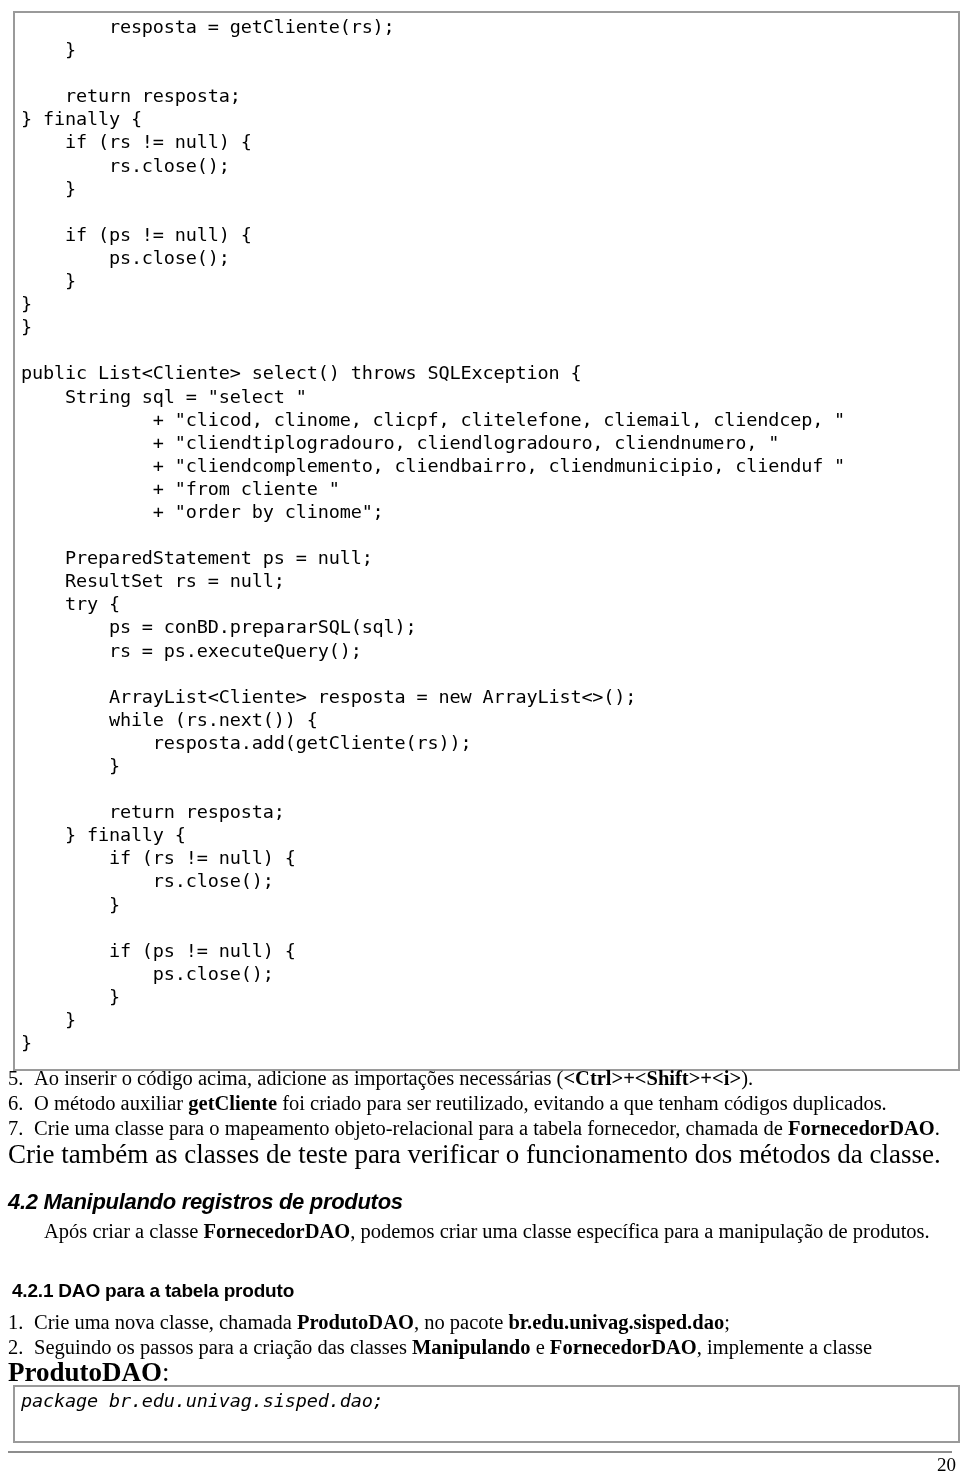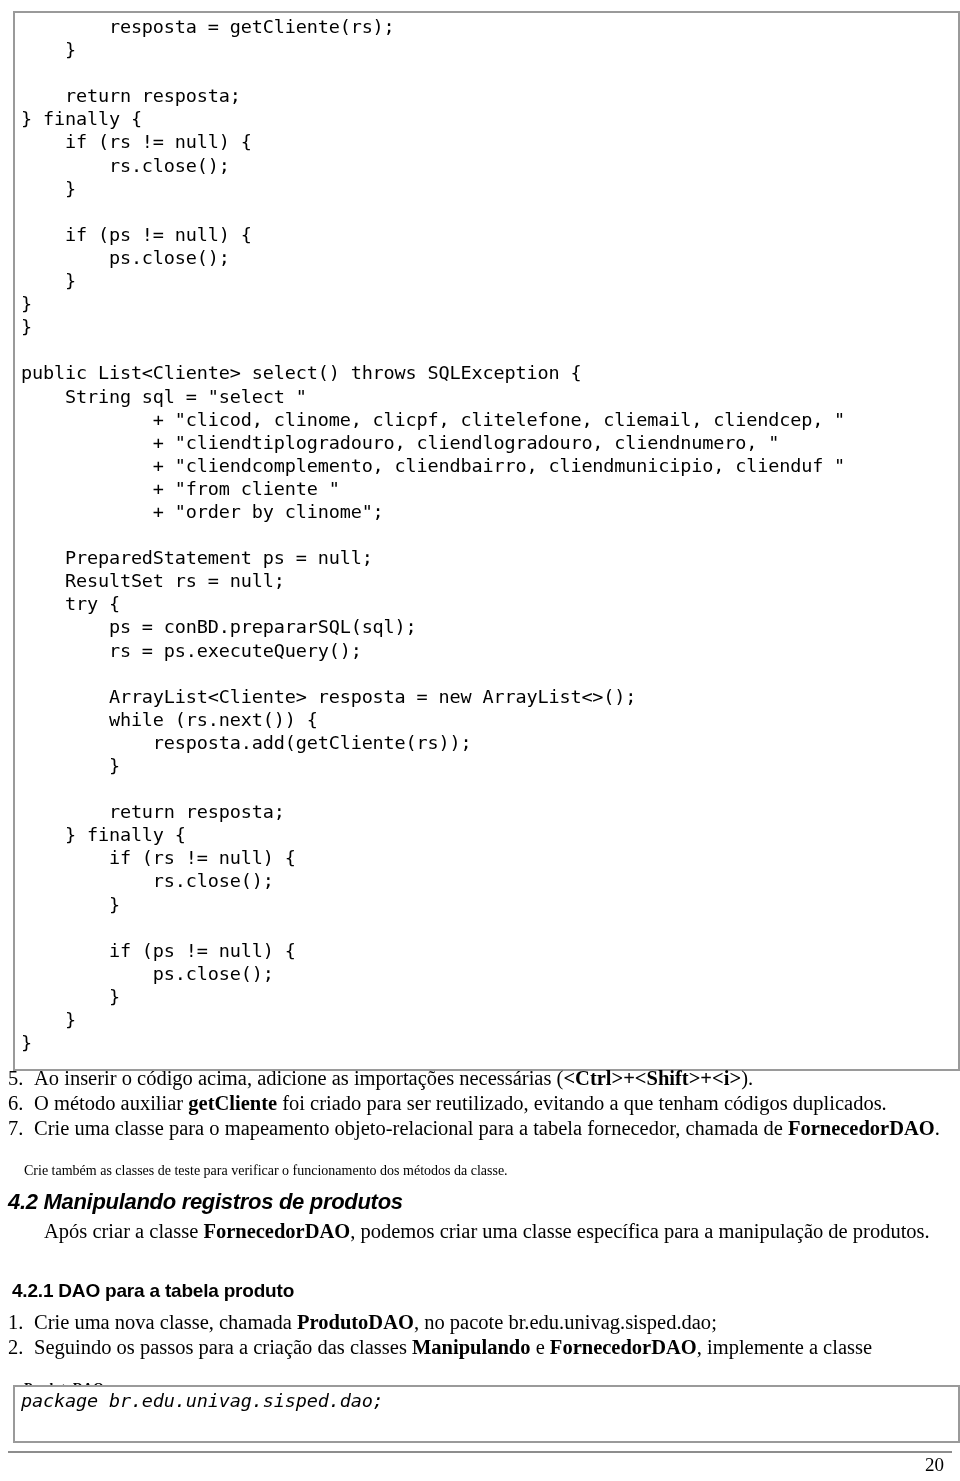--- a/index.html
+++ b/index.html
@@ -75,24 +75,24 @@
   .numitem .marker {
     width: 26px;
     flex: 0 0 26px;
     text-align: left;
   }
   .numitem .body {
     flex: 1 1 auto;
     text-align: justify;
   }
   .plainline {
-    font-size: 14px;
+    font-size: 27px;
     line-height: 25.2px;
     text-align: left;
-    margin: 16px;
+    margin: 0;
   }
 
   
   .h2 {
     font-family: "Liberation Sans", sans-serif;
     font-weight: bold;
     font-style: italic;
     font-size: 22px;
     line-height: 34px;
     margin: 0;
@@ -119,21 +119,21 @@
   #footer-rule {
     position: absolute;
     left: 8px;
     top: 1451px;
     width: 944px;
     height: 0;
     border-top: 2px solid #8d8d8d;
   }
   #page-number {
     position: absolute;
-    right: 16px;
+    right: 4px;
     top: 1453px;
     font-size: 19px;
     line-height: 24px;
     font-family: "Liberation Serif", serif;
   }
 </style>
 </head>
 <body>
 
 <div class="page">
@@ -204,21 +204,21 @@
 
   <div class="textflow" id="sec42" style="top:1185px;">
     <div class="h2">4.2 Manipulando registros de produtos</div>
     <div class="para-indent"><span>Após criar a classe </span><span style="font-weight: bold;">FornecedorDAO</span><span>, podemos criar uma classe específica para a manipulação de produtos.</span></div>
   </div>
 
   <div class="textflow" id="sec421" style="top:1272px;">
     <div class="h3">4.2.1 DAO para a tabela produto</div>
     <div class="numitem">
       <span class="marker">1.</span>
-      <span class="body"><span>Crie uma nova classe, chamada </span><span style="font-weight: bold;">ProdutoDAO</span><span>, no pacote </span><span style="font-weight: normal;">br.edu.univag.sisped.dao</span><span>;</span></span>
+      <span class="body"><span>Crie uma nova classe, chamada </span><span style="font-weight: bold;">ProdutoDAO</span><span>, no pacote </span><span style="font-weight: bold;">br.edu.univag.sisped.dao</span><span>;</span></span>
     </div>
     <div class="numitem">
       <span class="marker">2.</span>
       <span class="body"><span>Seguindo os passos para a criação das classes </span><span style="font-weight: bold;">Manipulando</span><span> e </span><span style="font-weight: bold;">FornecedorDAO</span><span>, implemente a classe</span></span>
     </div>
     <div class="plainline"><span style="font-weight: bold;">ProdutoDAO</span><span>:</span></div>
   </div>
 
   <div id="code-bottom" class="code-box">
     <pre>package br.edu.univag.sisped.dao;</pre>

